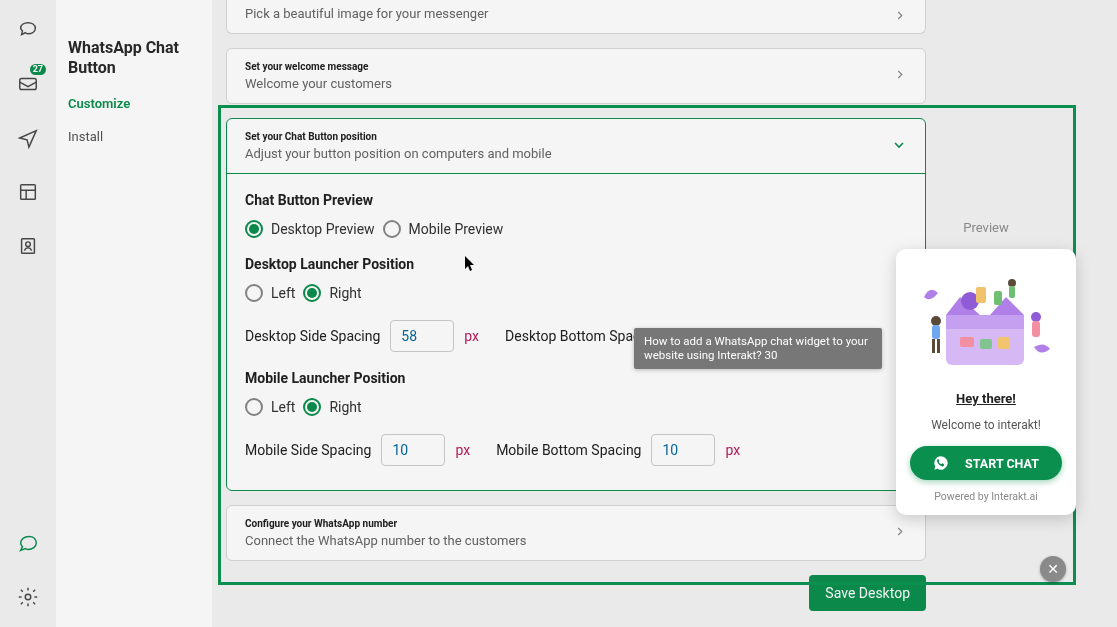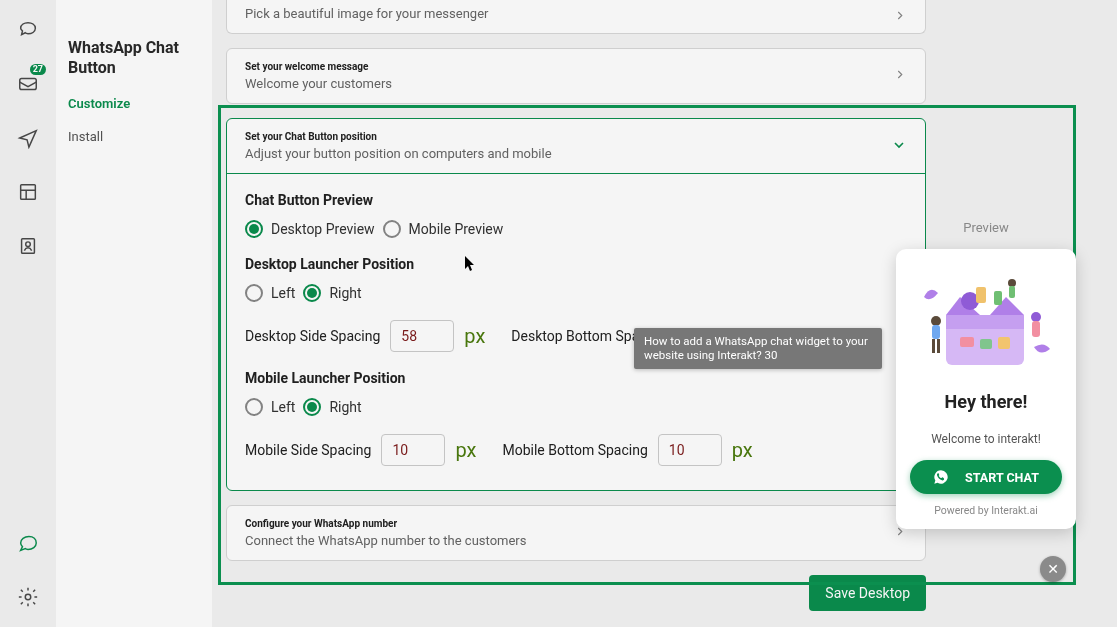--- a/index.html
+++ b/index.html
@@ -40,36 +40,36 @@
   .radio-row { display: flex; align-items: center; gap: 8px; margin-bottom: 18px; }
   .radio-opt { display: flex; align-items: center; gap: 8px; cursor: pointer; }
   .rad { width: 18px; height: 18px; border: 2px solid #0b8f4f; border-radius: 50%; display: inline-flex; align-items: center; justify-content: center; }
   .rad.off { border-color: #888; }
   .rad .dot { width: 10px; height: 10px; background: #0b8f4f; border-radius: 50%; }
   .radio-opt span.lbl { font-size: 14px; color: #333; }
 
   .spacing-row { display: flex; align-items: center; gap: 26px; margin-bottom: 18px; }
   .sp-group { display: flex; align-items: center; gap: 10px; }
   .sp-label { font-size: 14px; color: #222; }
-  .sp-input { width: 64px; height: 32px; border: 1px solid #ccc; border-radius: 4px; padding: 0 10px; font-size: 14px; color: #7f1d1d; }
-  .sp-unit { font-size: 20px; color: #4d7c0f; }
+  .sp-input { width: 64px; height: 32px; border: 1px solid #ccc; border-radius: 4px; padding: 0 10px; font-size: 14px; color: #0369a1; }
+  .sp-unit { font-size: 14px; color: #be185d; }
 
   .save-row { width: 700px; display: flex; justify-content: flex-end; margin-top: 6px; }
   .save-btn { background: #0b8f4f; color: #fff; border: none; border-radius: 4px; padding: 10px 16px; font-size: 14px; cursor: pointer; }
 
   
   .hl-box { position: absolute; border: 3px solid #0b8f4f; pointer-events: none; }
   .close-fab { position: absolute; width: 26px; height: 26px; background: #8a8a8a; border-radius: 50%; color: #fff; display: flex; align-items: center; justify-content: center; font-size: 14px; cursor: pointer; box-shadow: 0 1px 3px rgba(0,0,0,0.3); }
 
   
   .preview-wrap { position: absolute; left: 896px; top: 220px; width: 180px; text-align: center; }
   .preview-label { font-size: 13px; color: #888; margin-bottom: 14px; }
   .preview-card { background: #fff; border-radius: 10px; box-shadow: 0 4px 16px rgba(0,0,0,0.18); padding: 18px 14px 12px; }
   .illus { width: 140px; height: 110px; margin: 0 auto 14px; }
-  .hey { font-size: 18px; font-weight: 700; color: #222; margin-bottom: 20px; }
+  .hey { font-size: 13px; font-weight: 700; color: #222; margin-bottom: 12px; text-decoration: underline; }
   .welc { font-size: 12px; color: #555; margin-bottom: 14px; }
   .start-chat { width: 100%; background: #0b8f4f; color: #fff; border: none; border-radius: 20px; padding: 9px 0; font-size: 12.5px; font-weight: 700; display: flex; align-items: center; justify-content: center; gap: 16px; cursor: pointer; box-shadow: 0 2px 6px rgba(11,143,79,0.4); }
   .start-chat svg { width: 16px; height: 16px; fill: #fff; }
   .powered { font-size: 10.5px; color: #888; margin-top: 10px; }
 
   
   .tooltip { position: absolute; background: #777; color: #fff; font-size: 11.5px; padding: 6px 10px; border-radius: 2px; max-width: 250px; line-height: 1.25; box-shadow: 0 1px 4px rgba(0,0,0,0.25); }
 
   
   .cursor { position: absolute; width: 12px; height: 16px; pointer-events: none; }

